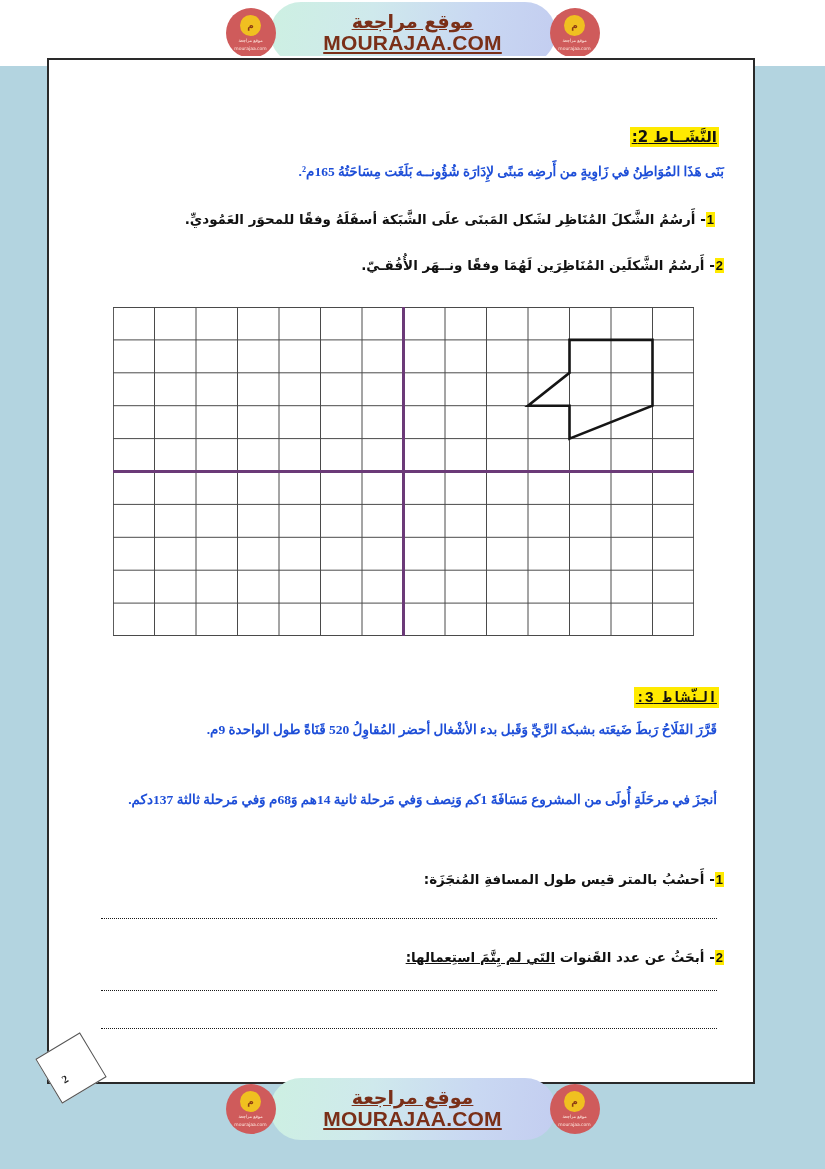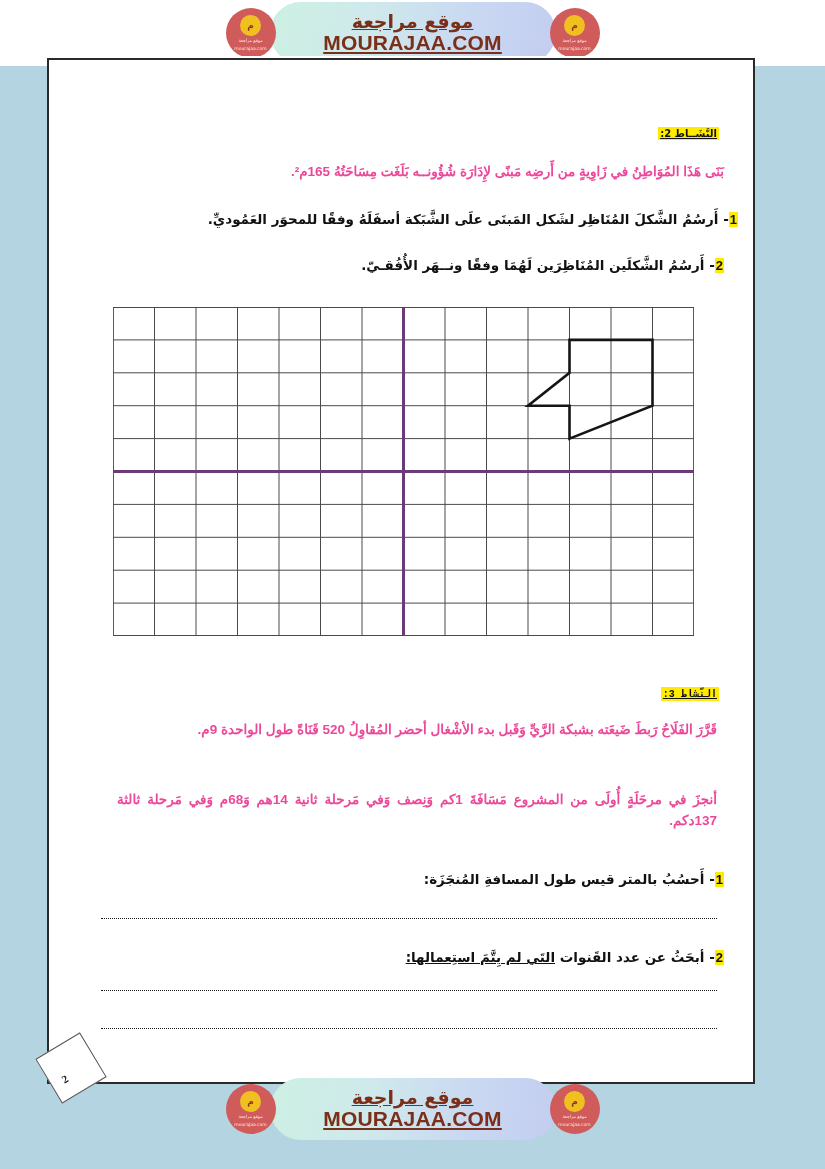--- a/index.html
+++ b/index.html
@@ -154,35 +154,35 @@
     left: 0;
     top: 0;
     width: 708px;
     padding: 0;
     direction: rtl;
   }
 
   .act-head {
     position: absolute;
     font-family: "DejaVu Sans", sans-serif;
-    font-size: 10px;
+    font-size: 15px;
     font-weight: bold;
     color: #111;
     background: #ffea00;
     text-decoration: underline;
     padding: 1px 2px;
     white-space: nowrap;
   }
 
   .para {
     position: absolute;
-    font-family: Liberation Sans, sans-serif;
+    font-family: Liberation Serif, serif;
     font-size: 13.5px;
     font-weight: bold;
-    color: #ec4899;
+    color: #1d4ed8;
     direction: rtl;
     text-align: justify;
     line-height: 1.55;
   }
 
   .qline {
     position: absolute;
     direction: rtl;
     font-family: "DejaVu Sans", sans-serif;
     font-size: 13.5px;
@@ -246,21 +246,21 @@
 
 <div class="sheet-blank-top"></div>
 
 <div class="sheet">
   <div class="content">
 
     <div class="act-head" style="right:38px; top:67px;">النَّشَــاط 2:</div>
 
     <div class="para" style="right:33px; top:102px; width:615px;">بَنَى هَذَا المُوَاطِنُ في زَاوِيةٍ من أَرضِه مَبنًى لإِدَارَة شُؤُونــه بَلَغَت مِسَاحَتُهُ 165م²‎.</div>
 
-    <div class="qline" style="right:19px; top:150px;">
+    <div class="qline" style="right:42px; top:150px;">
       <span class="qnum">1</span><span>-</span>
       <span>أَرسُمُ الشَّكلَ المُنَاظِر لشَكل المَبنَى علَى الشَّبَكة أسفَلَهُ وفقًا للمحوَر العَمُوديِّ.</span>
     </div>
 
     <div class="qline" style="right:33px; top:196px;">
       <span class="qnum">2</span><span>-</span>
       <span>أَرسُمُ الشَّكلَين المُنَاظِرَين لَهُمَا وفقًا ونــهَر الأُفُقـيّ.</span>
     </div>
 
     <div class="grid-wrap">

